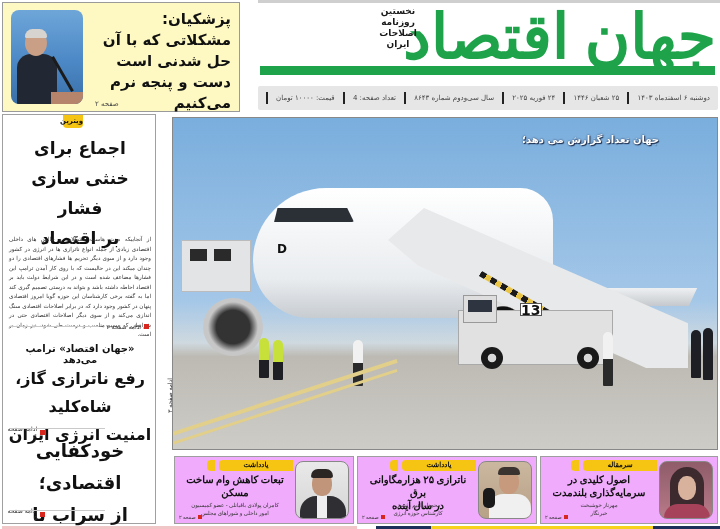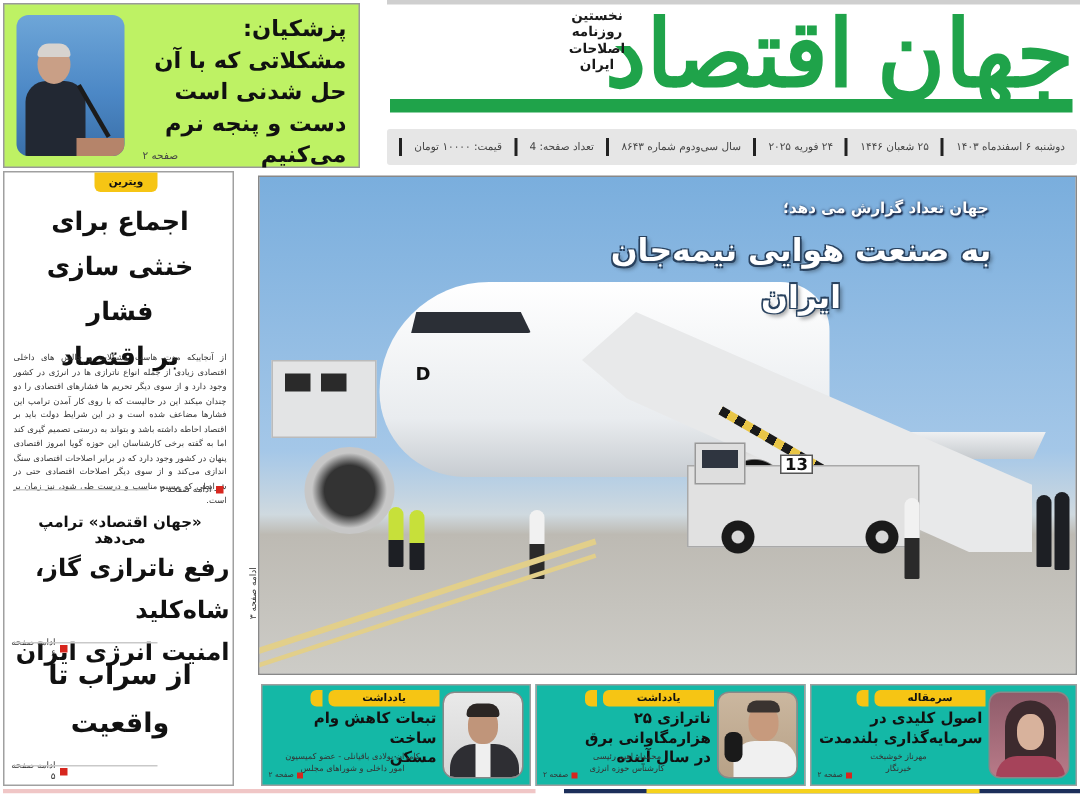--- a/index.html
+++ b/index.html
@@ -1,21 +1,21 @@
 <!DOCTYPE html>
 <html><head>
   <meta charset="utf-8">
   <style>
     * { box-sizing: border-box; margin: 0; padding: 0; }
     html, body { width: 720px; height: 529px; overflow: hidden; background: #ffffff; }
     body { font-family: "DejaVu Sans", sans-serif; position: relative; color: #111; }
     [dir="rtl"] { direction: rtl; }
 
     
-    .teaser { position: absolute; left: 2px; top: 2px; width: 238px; height: 110px; border: 1px solid #9a9a9a; background: #bef264; }
+    .teaser { position: absolute; left: 2px; top: 2px; width: 238px; height: 110px; border: 1px solid #9a9a9a; background: #fef9c3; }
     .teaser-photo { position: absolute; left: 8px; top: 7px; width: 72px; height: 94px; border-radius: 8px;
       background: linear-gradient(180deg, #6ea6d8 0%, #4c88c6 55%, #3a6fa8 100%); overflow: hidden; }
     .teaser-photo .body { position: absolute; left: 6px; top: 44px; width: 40px; height: 52px; background: #222833; border-radius: 14px 14px 0 0; }
     .teaser-photo .head { position: absolute; left: 14px; top: 20px; width: 22px; height: 26px; background: #c99f86; border-radius: 50%; }
     .teaser-photo .hair { position: absolute; left: 14px; top: 19px; width: 22px; height: 9px; background: #d7d3cf; border-radius: 10px 10px 2px 2px; }
     .teaser-photo .mic { position: absolute; left: 50px; top: 44px; width: 3px; height: 40px; background: #1b1b1b; transform: rotate(-30deg); }
     .teaser-photo .podium { position: absolute; left: 40px; top: 82px; width: 32px; height: 14px; background: #b5846a; }
     .teaser-title { position: absolute; right: 8px; top: 6px; width: 150px; text-align: right; font-weight: bold; font-size: 15px; line-height: 21px; color: #111; }
     .teaser-page { position: absolute; left: 92px; bottom: 3px; font-size: 7px; color: #444; }
 
@@ -24,28 +24,28 @@
     .masthead-top-rule { position: absolute; left: 0; top: 0; width: 462px; height: 3px; background: #cfcfcf; }
     .logo { position: absolute; right: 4px; top: 2px; font-size: 62px; font-weight: bold; color: #1fa34a; letter-spacing: -2px; line-height: 70px; font-family: Liberation Serif, serif; }
     .logo-bar { position: absolute; left: 2px; top: 66px; width: 455px; height: 9px; background: #1fa34a; }
     .tagline { position: absolute; left: 110px; top: 6px; width: 60px; text-align: center; font-size: 9px; font-weight: bold; line-height: 11px; color: #1a1a1a; }
     .dateline { position: absolute; left: 258px; top: 86px; width: 460px; height: 24px; background: #e6e6e6; border-radius: 2px;
       display: flex; flex-direction: row-reverse; align-items: center; justify-content: space-between; padding: 0 8px; font-size: 7px; color: #444; }
     .dateline .sep { width: 2px; height: 12px; background: #222; }
 
     
     .leftcol { position: absolute; left: 2px; top: 114px; width: 154px; height: 410px; border: 1px solid #a0a0a0; background: #fff; }
-    .kicker-yellow { position: absolute; left: 60px; top: 0; width: 42px; height: 13px; background: #f6c514; border-radius: 0 0 4px 4px; font-size: 7px; font-weight: bold; text-align: center; line-height: 13px; }
+    .kicker-yellow { position: absolute; left: 60px; top: 0; width: 20px; height: 13px; background: #f6c514; border-radius: 0 0 4px 4px; font-size: 7px; font-weight: bold; text-align: center; line-height: 13px; }
     .lead-head { position: absolute; left: 4px; top: 18px; width: 146px; text-align: center; font-weight: bold; font-size: 17px; line-height: 30px; }
     .lead-body { position: absolute; left: 6px; top: 120px; width: 142px; text-align: justify; font-size: 5.6px; line-height: 9.5px; color: #333; }
     .cont { font-size: 6px; color: #333; position: absolute; display: flex; align-items: center; gap: 3px; }
     .cont .mark { width: 5px; height: 5px; background: #d7261e; display: inline-block; }
     .rule { position: absolute; height: 1px; background: #c9c9c9; }
     .sub-kicker { position: absolute; left: 4px; top: 228px; width: 146px; text-align: center; font-size: 10px; font-weight: bold; }
-    .sub-head { position: absolute; left: 4px; top: 250px; width: 146px; text-align: right; font-weight: bold; font-size: 16px; line-height: 28px; }
+    .sub-head { position: absolute; left: 4px; top: 250px; width: 146px; text-align: center; font-weight: bold; font-size: 16px; line-height: 28px; }
     .third-head { position: absolute; left: 4px; top: 320px; width: 146px; text-align: center; font-weight: bold; font-size: 18px; line-height: 32px; }
     .bottom-pink { position: absolute; left: 2px; top: 526px; width: 355px; height: 3px; background: #f0c6c6; }
 
     
     .main-photo { position: absolute; left: 172px; top: 117px; width: 546px; height: 333px; border: 1px solid #888; overflow: hidden;
       background: linear-gradient(180deg, #7aaedd 0%, #a4c7e8 55%, #cfd9df 68%, #bdbab3 72%, #cdccc7 100%); }
     .sideways-cont { position: absolute; left: 164px; top: 352px; width: 8px; height: 90px; }
     .sideways-cont span { position: absolute; left: -40px; top: 40px; transform: rotate(-90deg); font-size: 6px; color: #333; white-space: nowrap; width: 90px; text-align: center; }
     .plane-fuselage { position: absolute; left: 80px; top: 70px; width: 300px; height: 130px; background: linear-gradient(180deg,#ffffff,#e9ecef 70%,#c7ccd1); border-radius: 90px 40px 30px 70px; }
     .plane-cockpit { position: absolute; left: 96px; top: 90px; width: 85px; height: 14px; background: #2b2f36; border-radius: 6px 6px 2px 2px; clip-path: polygon(6% 100%, 10% 0, 92% 0, 100% 100%); }
@@ -55,36 +55,36 @@
     .plane-engine-left { position: absolute; left: 30px; top: 180px; width: 60px; height: 58px; background: radial-gradient(circle,#333 40%,#c7c7c7 60%); border-radius: 50%; }
     .service-truck { position: absolute; left: 8px; top: 122px; width: 70px; height: 52px; background: #e3e4e5; border: 1px solid #bbb; }
     .service-truck .w1, .service-truck .w2 { position: absolute; top: 8px; width: 17px; height: 12px; background: #2a2a2a; }
     .service-truck .w1 { left: 8px; } .service-truck .w2 { left: 32px; }
     .stairs { position: absolute; left: 215px; top: 90px; width: 300px; height: 160px; background: #e8e9ea; clip-path: polygon(0 20%, 12% 0, 100% 72%, 100% 100%, 86% 100%, 10% 36%); }
     .stairs-stripe { position: absolute; left: 300px; top: 180px; width: 110px; height: 6px; background: repeating-linear-gradient(90deg,#1a1a1a 0 6px,#e8c547 6px 12px); transform: rotate(30deg); }
     .stair-truck { position: absolute; left: 285px; top: 192px; width: 155px; height: 55px; background: #e1e1e1; border: 1px solid #a9a9a9; }
     .stair-truck .cab { position: absolute; left: 4px; top: -16px; width: 34px; height: 28px; background: #dedede; border: 1px solid #999; }
     .stair-truck .cab::after { content: ""; position: absolute; left: 4px; top: 4px; width: 24px; height: 12px; background: #2f3540; }
     .wheel { position: absolute; width: 22px; height: 22px; border-radius: 50%; background: radial-gradient(circle,#d8d8d8 25%,#1a1a1a 30%); }
-    .badge13 { position: absolute; left: 347px; top: 185px; width: 22px; height: 13px; background: #fff; border: 1px solid #555; font-size: 11px; font-weight: bold; text-align: center; line-height: 12px; color: #111; }
+    .badge13 { position: absolute; left: 347px; top: 185px; width: 22px; height: 13px; background: #fff; border: 1px solid #555; font-size: 14px; font-weight: bold; line-height: 12px; color: #111; }
     .person { position: absolute; width: 10px; height: 40px; background: #1d1f24; border-radius: 5px 5px 1px 1px; }
     .person.vest { background: linear-gradient(180deg,#c7e03a 0 55%,#1d1f24 55%); }
     .person.white { background: linear-gradient(180deg,#f1f1f1 0 50%,#2a2a2a 50%); }
     .ground-line { position: absolute; left: -10px; top: 278px; width: 240px; height: 4px; background: #e2cf8a; transform: rotate(-18deg); }
     .ground-line2 { position: absolute; left: -10px; top: 288px; width: 240px; height: 3px; background: #e2cf8a; transform: rotate(-18deg); }
     .photo-kicker { position: absolute; right: 58px; top: 16px; font-size: 10px; font-weight: bold; color: #fff; text-shadow: 0 0 2px #1a2a4a, 1px 1px 1px #1a2a4a; }
     .photo-head { position: absolute; right: 48px; top: 34px; width: 270px; text-align: center; font-size: 21px; line-height: 31px; font-weight: bold; color: #fff;
       text-shadow: -1px -1px 0 #29425f, 1px -1px 0 #29425f, -1px 1px 0 #29425f, 1px 1px 0 #29425f, 2px 2px 3px rgba(0,0,0,.4); }
 
     
-    .box { position: absolute; top: 456px; width: 180px; height: 68px; border: 1px solid #9e9e9e; background: #14b8a6; }
+    .box { position: absolute; top: 456px; width: 180px; height: 68px; border: 1px solid #9e9e9e; background: #f0abfc; font-family: Liberation Serif, serif; }
     .box .ylabel { position: absolute; right: 60px; top: 3px; width: 74px; height: 11px; background: #f6c514; font-size: 7px; font-weight: bold; text-align: center; line-height: 11px; border-radius: 4px 0 0 4px; }
     .box .ylabel::before { content: ""; position: absolute; left: -12px; top: 0; width: 8px; height: 11px; background: #f6c514; border-radius: 4px 0 0 4px; }
     .box .thumb { position: absolute; right: 4px; top: 4px; width: 54px; height: 58px; border-radius: 8px; border: 1px solid #888; overflow: hidden; }
-    .box .title { position: absolute; right: 62px; top: 16px; width: 112px; font-size: 10px; font-weight: bold; line-height: 13px; color: #111; }
+    .box .title { position: absolute; right: 62px; top: 16px; width: 112px; text-align: center; font-size: 10px; font-weight: bold; line-height: 13px; color: #111; }
     .box .byline { position: absolute; right: 62px; top: 44px; width: 112px; text-align: center; font-size: 5.5px; line-height: 8px; color: #333; }
     .box .pg { position: absolute; left: 4px; bottom: 3px; font-size: 5px; color: #333; display: flex; gap: 2px; align-items: center; }
     .box .pg .mark { width: 4px; height: 4px; background: #d7261e; display: inline-block; }
     .thumb-man { background: linear-gradient(180deg,#e9e9e9,#d5d5d5); }
     .thumb-man .f { position: absolute; left: 16px; top: 10px; width: 20px; height: 24px; background: #c0957a; border-radius: 45%; }
     .thumb-man .h { position: absolute; left: 15px; top: 7px; width: 22px; height: 9px; background: #2b2624; border-radius: 10px 10px 3px 3px; }
     .thumb-man .s { position: absolute; left: 4px; top: 34px; width: 46px; height: 30px; background: #2e2e33; border-radius: 16px 16px 0 0; }
     .thumb-man .sh { position: absolute; left: 21px; top: 34px; width: 10px; height: 24px; background: #efefef; }
     .thumb-mic { background: linear-gradient(180deg,#cbb79f,#b7a187); }
     .thumb-mic .f { position: absolute; left: 20px; top: 8px; width: 20px; height: 24px; background: #c79a7d; border-radius: 45%; }
@@ -162,20 +162,21 @@
     <div>رفع ناترازی گاز، شاه‌کلید</div>
     <div>امنیت انرژی ایران</div>
   </div>
   <div class="cont" dir="rtl" style="right:110px; top:310px;">
     <span class="mark"></span>
     <span>ادامه صفحه ۶</span>
   </div>
   <div class="rule" style="left:6px; top:313px; width:96px;"></div>
 
   <div class="third-head" dir="rtl">
+    <div>خودکفایی اقتصادی؛</div>
     <div>از سراب تا واقعیت</div>
   </div>
   <div class="cont" dir="rtl" style="right:110px; top:392px;">
     <span class="mark"></span>
     <span>ادامه صفحه ۵</span>
   </div>
   <div class="rule" style="left:6px; top:395px; width:96px;"></div>
 </div>
 <div class="bottom-pink"></div>
 
@@ -205,21 +206,20 @@
   <div class="person vest" style="left:86px; top:220px;"></div>
   <div class="person vest" style="left:100px; top:222px;"></div>
   <div class="person white" style="left:180px; top:222px; height:46px;"></div>
   <div class="person white" style="left:430px; top:214px; height:54px;"></div>
   <div class="person" style="left:518px; top:212px; height:48px;"></div>
   <div class="person" style="left:530px; top:210px; height:52px;"></div>
   <div class="ground-line"></div>
   <div class="ground-line2"></div>
   <div class="photo-kicker" dir="rtl">جهان تعداد گزارش می دهد؛</div>
   <div class="photo-head" dir="rtl">
-    <div>به صنعت هوایی نیمه‌جان ایران</div>
   </div>
 </div>
 
 <div class="box" style="left:174px;">
   <div class="ylabel" dir="rtl">یادداشت</div>
   <div class="thumb thumb-man">
       <div class="s"></div>
       <div class="sh"></div>
       <div class="f"></div>
       <div class="h"></div>

